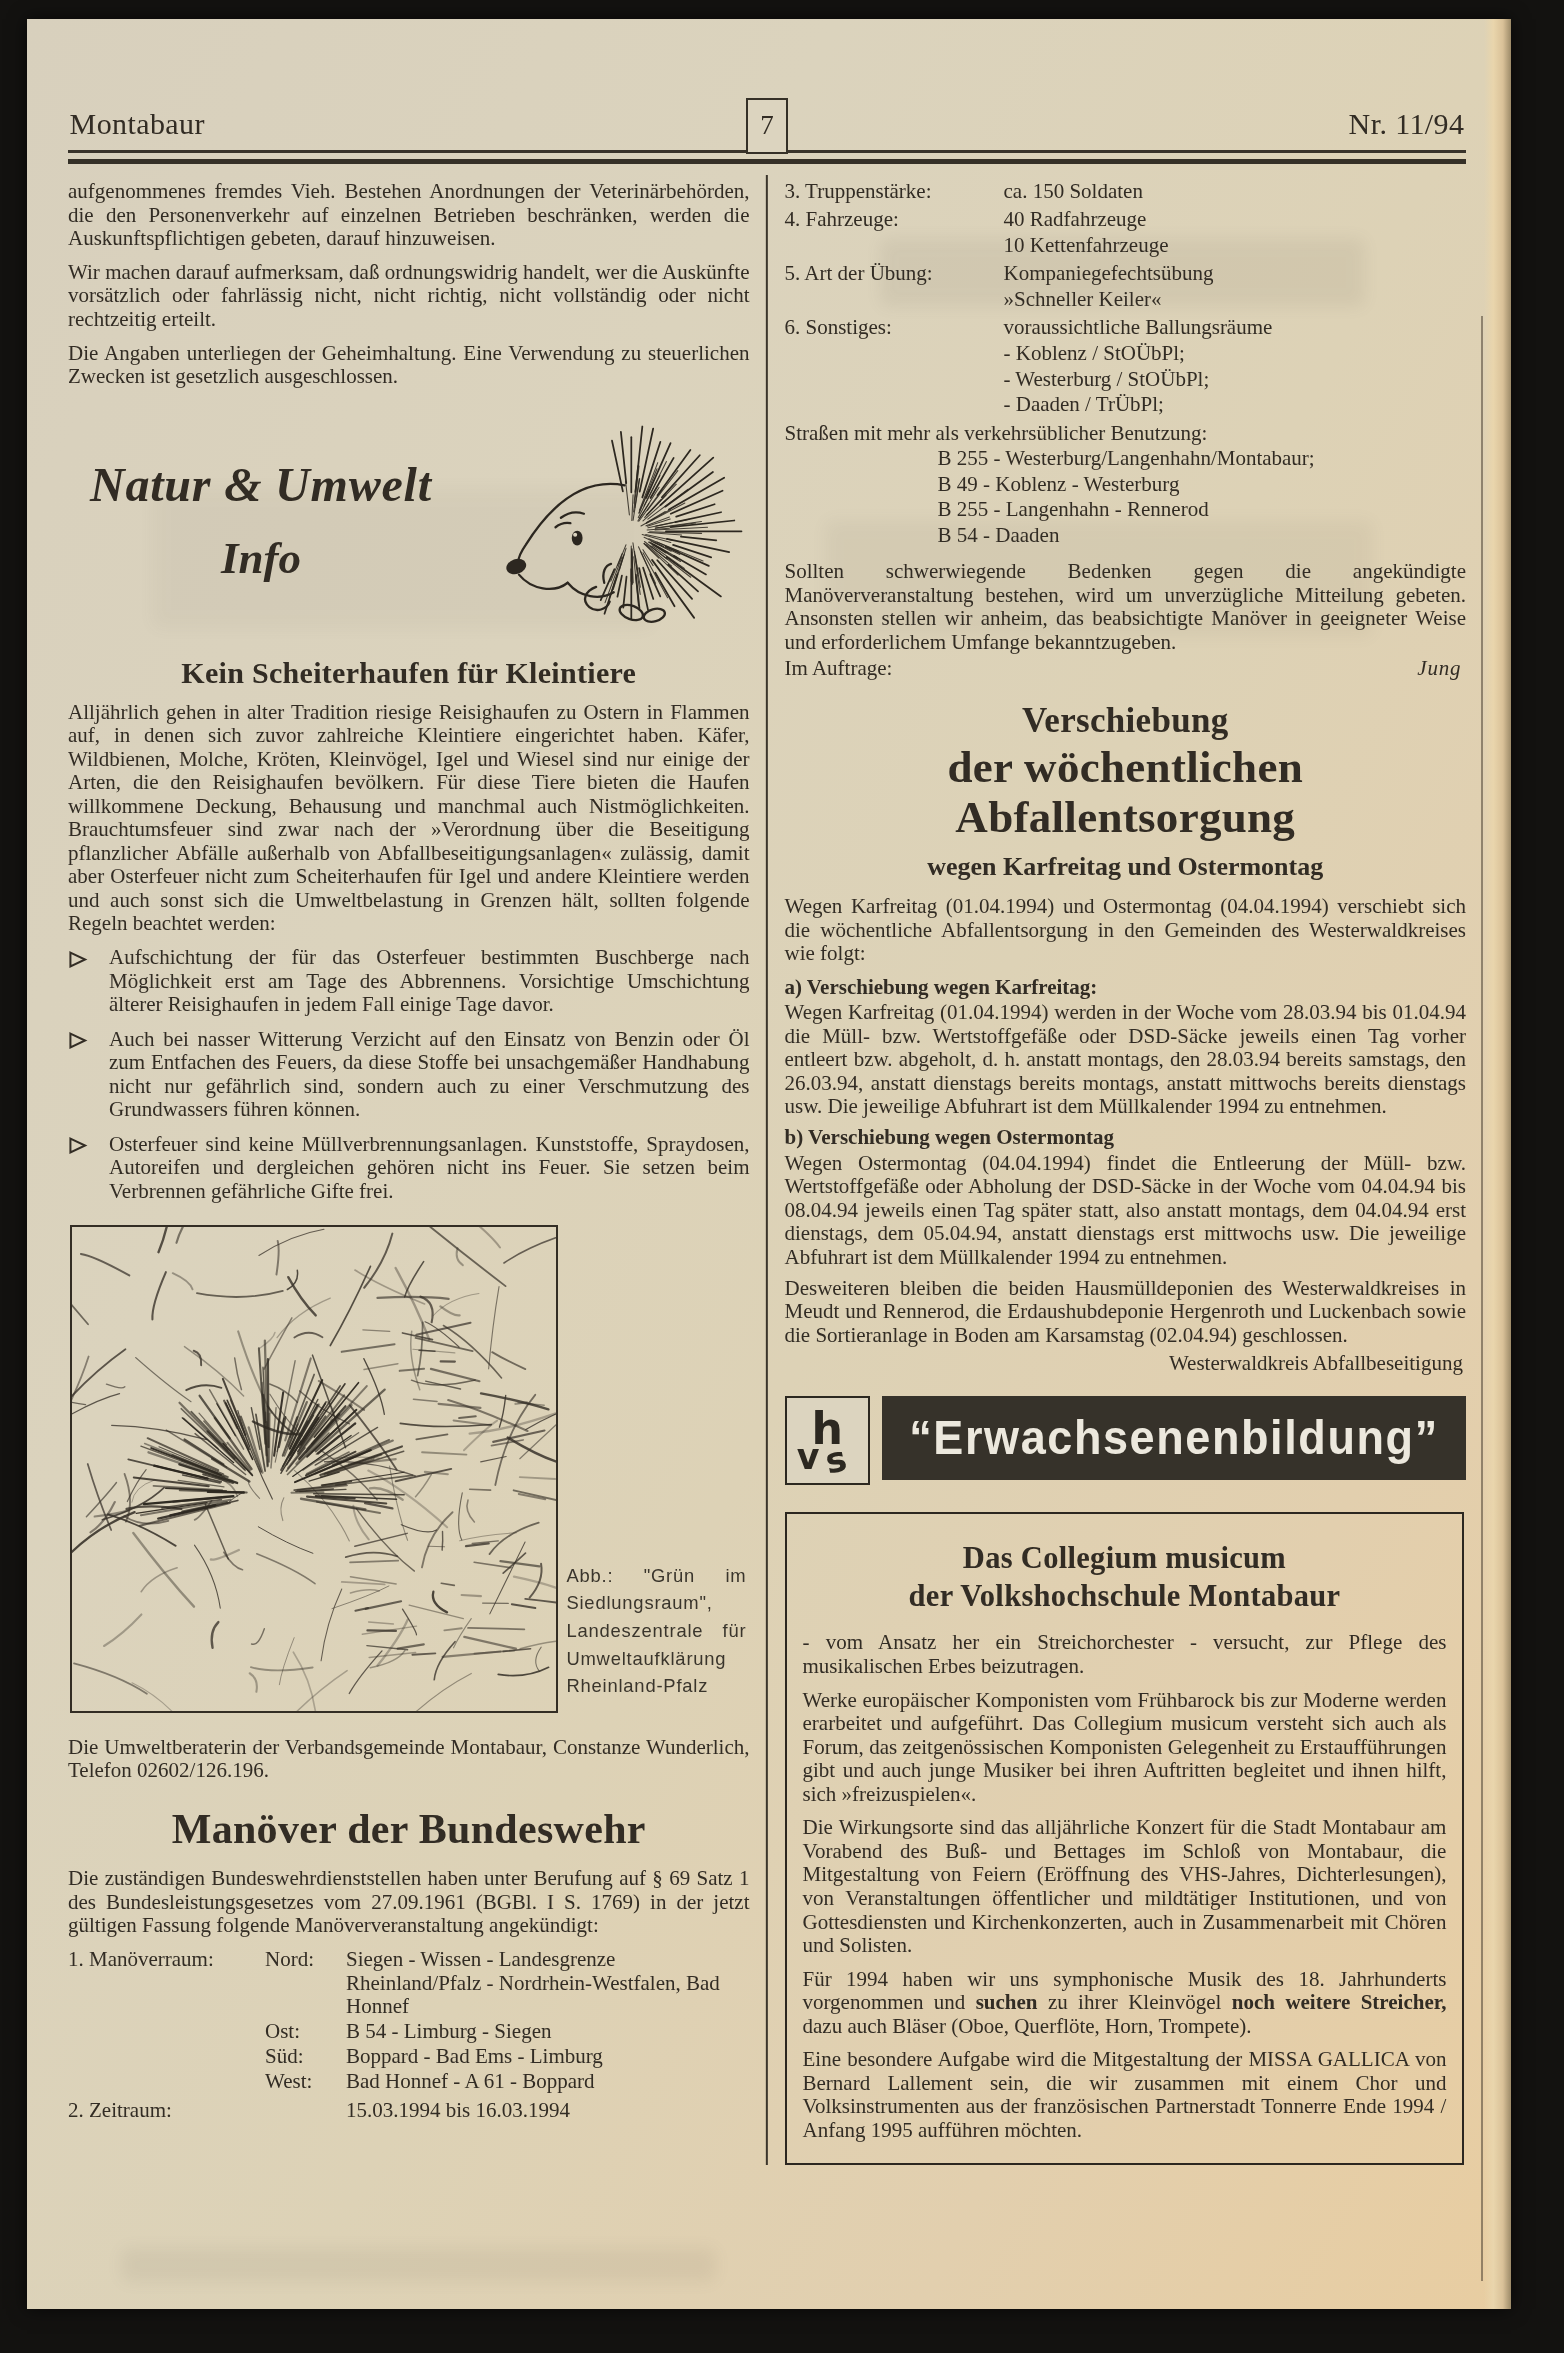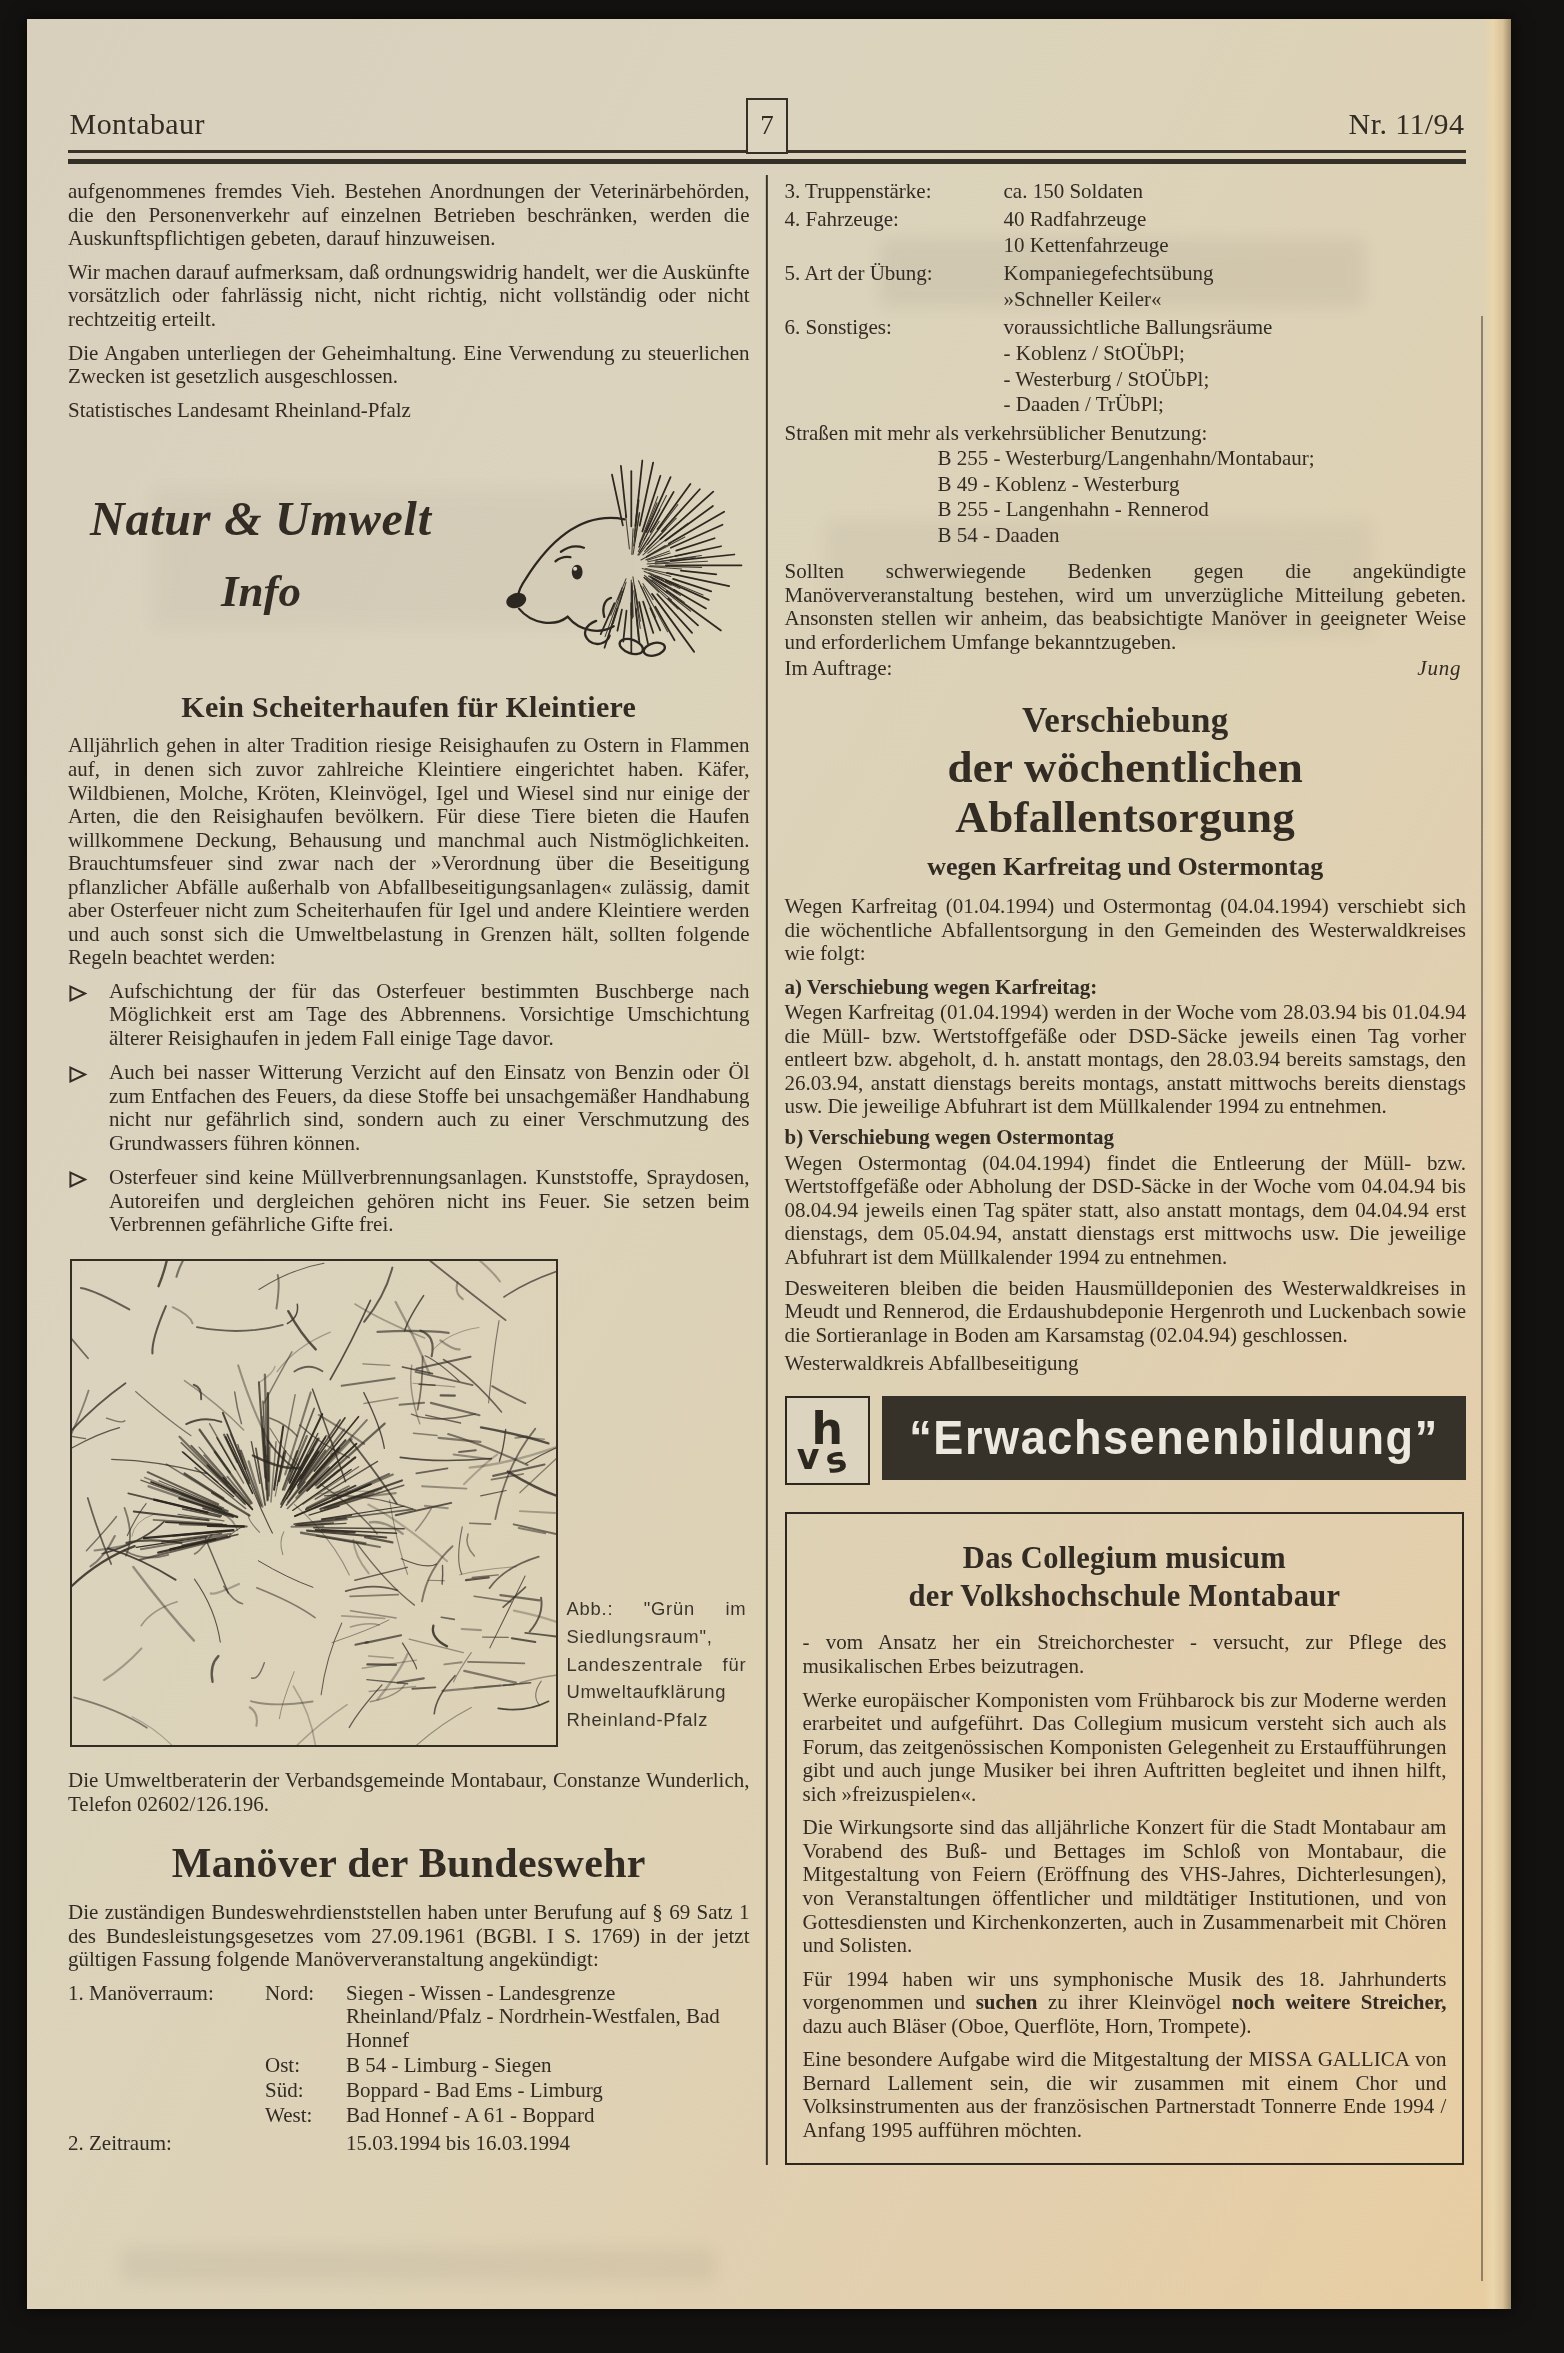--- a/index.html
+++ b/index.html
@@ -63,21 +63,21 @@
   
   .irow{display:grid;grid-template-columns:219px 1fr;margin-bottom:2.3px}
   .ival div{margin-bottom:2.3px}
   .streets{margin:1.6px 0 12.5px 153px}
   .streets div{margin-bottom:2.3px}
   .auftrag{display:flex;justify-content:space-between;margin:0 4.7px 4.7px 0}
   .jung{font-style:italic;letter-spacing:0.8px}
   .vh1{font-size:35px;margin:20.3px 0 0}
   .vh2{font-size:45px;margin:1.6px 0 0}
   .vh3{font-size:26px;font-weight:bold;text-align:center;margin:9.4px 0 14px}
-  .sig-right{text-align:left;margin:0 3.1px 6.3px 0}
+  .sig-right{text-align:right;margin:0 3.1px 6.3px 0}
   
   .banner-row{display:flex;align-items:stretch;margin:20.3px 0 27px}
   .vhsbox{width:81px;height:85px;border:2.3px solid #2c2820;background:#dcd4bf;flex:none;margin-right:12.5px;display:flex;align-items:center;justify-content:center}
   .banner{flex:1;height:84px;background:#36322a;display:flex;align-items:center;justify-content:center}
   .banner span{font-family:"Liberation Sans","DejaVu Sans",sans-serif;font-weight:bold;font-size:45px;color:#ece8dd;letter-spacing:1.6px;transform:scaleY(1.06)}
   
   .cbox{border:2.3px solid #2c2720;padding:22px 16px 17px;margin-right:1.6px}
   .cbox h2{font-size:30.5px;line-height:1.26;margin:3.1px 0 15.6px}
   
   .ghost{position:absolute;background:#4a4339;filter:blur(7.8px);border-radius:7.8px;pointer-events:none}
@@ -111,21 +111,20 @@
       </div>
     </header>
 
     <div class="columns">
       <div class="col-divider"></div>
 
       <section class="col">
         <p class="just">aufgenommenes fremdes Vieh. Bestehen Anordnungen der Veterinärbehörden, die den Personenverkehr auf einzelnen Betrieben beschränken, werden die Auskunftspflichtigen gebeten, darauf hinzuweisen.</p>
         <p class="just">Wir machen darauf aufmerksam, daß ordnungswidrig handelt, wer die Auskünfte vorsätzlich oder fahrlässig nicht, nicht richtig, nicht vollständig oder nicht rechtzeitig erteilt.</p>
         <p class="just">Die Angaben unterliegen der Geheimhaltung. Eine Verwendung zu steuerlichen Zwecken ist gesetzlich ausgeschlossen.</p>
-        <p>Statistisches Landesamt Rheinland-Pfalz</p>
 
         <div class="nature">
           <div class="nature-title">
             <div class="nt1">Natur &amp; Umwelt</div>
             <div class="nt2">Info</div>
           </div>
           <svg class="hedgehog" viewBox="0 0 430 340">
             <g id="cartoon-spikes" stroke="#2d2820" stroke-linecap="round">
                 <line x1="249.5" y1="127.0" x2="233.5" y2="52.1" stroke-width="2.6" opacity="1"></line>
                 <line x1="254.5" y1="114.8" x2="246.6" y2="39.1" stroke-width="2.6" opacity="1"></line>

